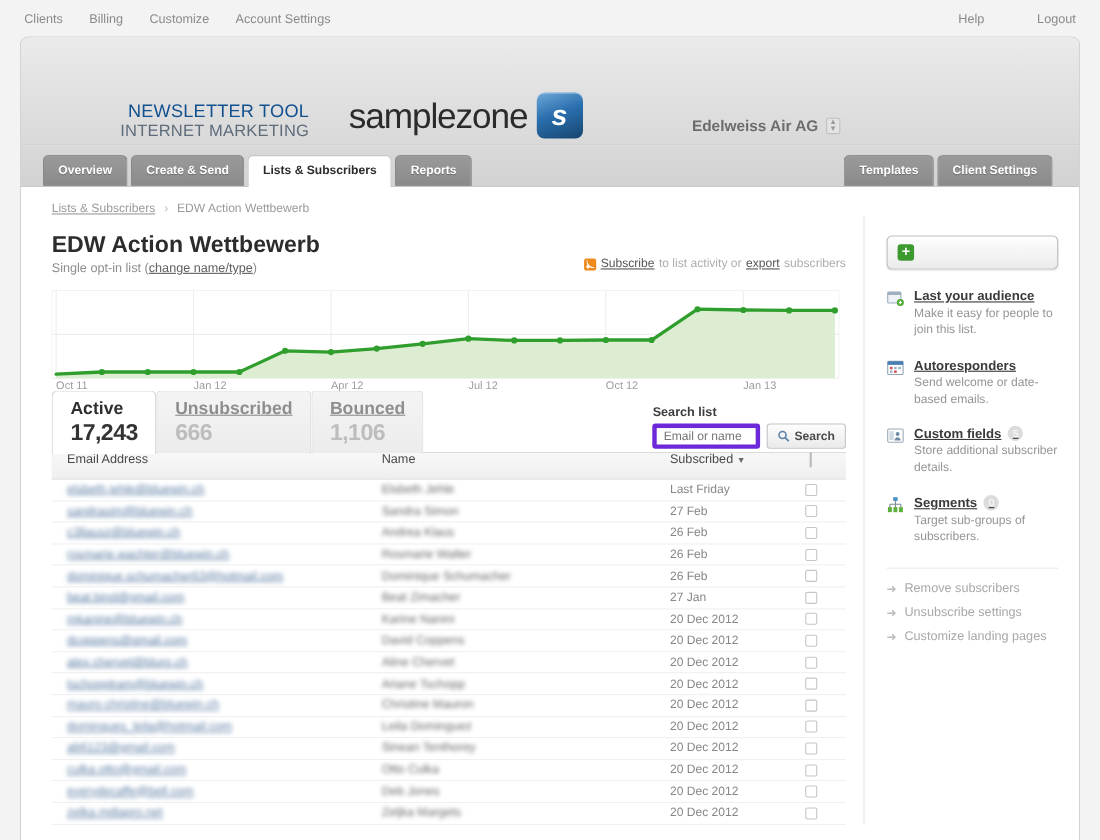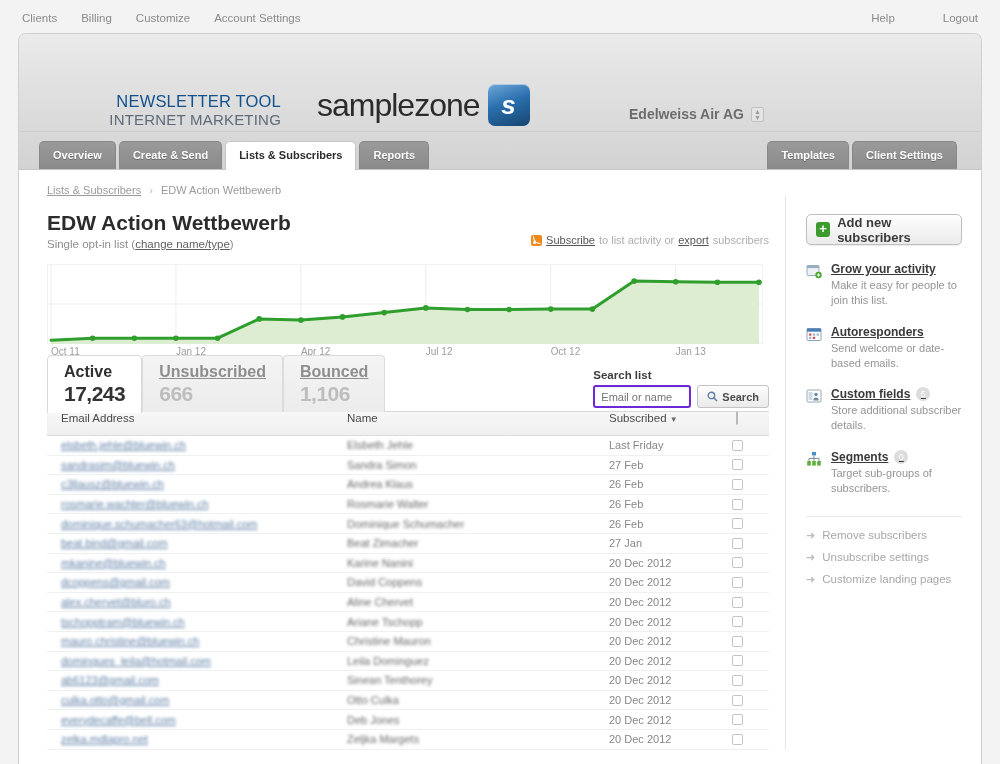--- a/index.html
+++ b/index.html
@@ -110,21 +110,21 @@
   .stat.active .lbl { color:#2f2f2f; }
   .stat.active .num { color:#333; }
   .stat.inactive { background:linear-gradient(180deg,#f4f4f4,#ececec);
                    border-color:#dcdcdc; border-radius:4px 4px 0 0; }
   .stat.inactive .lbl { color:#8e8e8e; text-decoration:underline; }
   .stat.inactive .num { color:#bdbdbd; }
 
   #searchbox { position:absolute; right:0; bottom:4px; }
   #searchlbl { font-size:11.5px; font-weight:bold; color:#3d3d3d; margin-bottom:4px; }
   #searchrow { display:flex; gap:6px; }
-  #searchinput { width:98px; height:23px; border:2px solid #6d28d9; border-radius:3px;
+  #searchinput { width:98px; height:23px; border:4px solid #6d28d9; border-radius:3px;
                  padding:0 6px; font-size:11px; color:#888;
                  font-family:"Liberation Sans", sans-serif;
                  box-shadow:inset 0 1px 2px rgba(0,0,0,.07); outline:none; }
   #searchbtn { height:23px; padding:0 9px; border:1px solid #c3c3c3; border-radius:3px;
                background:linear-gradient(180deg,#fdfdfd,#eaeaea); font-size:11px;
                font-weight:bold; color:#4c4c4c; cursor:pointer;
                font-family:"Liberation Sans", sans-serif;
                display:flex; align-items:center; gap:4px; }
 
   
@@ -459,33 +459,32 @@
                 </div>
               </div>
             </div>
         </div>
 
       </div>
 
       <div id="sidecol">
         <div id="addbtn">
           <span class="plus-ico">+</span>
-          <span>Add new subscribers</span>
         </div>
 
         <div class="side-item">
           <svg class="side-ico" viewBox="0 0 16 16">
             <rect x="1" y="2.5" width="12" height="10" rx="1" fill="#eef2f6" stroke="#9badbc" stroke-width="1"></rect>
             <rect x="1" y="2.5" width="12" height="2.6" fill="#9badbc"></rect>
             <circle cx="12.5" cy="12" r="3.2" fill="#4ea832"></circle>
             <path d="M11 12h3M12.5 10.5v3" stroke="#fff" stroke-width="1.1"></path>
           </svg>
           <div>
             <div class="side-title">
-              <span>Grow your activity</span>
+              <span>Last your audience</span>
             </div>
             <div class="side-desc">Make it easy for people to join this list.</div>
           </div>
         </div>
 
         <div class="side-item">
           <svg class="side-ico" viewBox="0 0 16 16">
             <rect x="1" y="2.5" width="14" height="12" rx="1" fill="#fff" stroke="#8fa4b6" stroke-width="1"></rect>
             <rect x="1" y="2.5" width="14" height="3.2" fill="#4a7fb5"></rect>
             <rect x="3" y="7.5" width="2.4" height="2.2" fill="#d05050"></rect>

